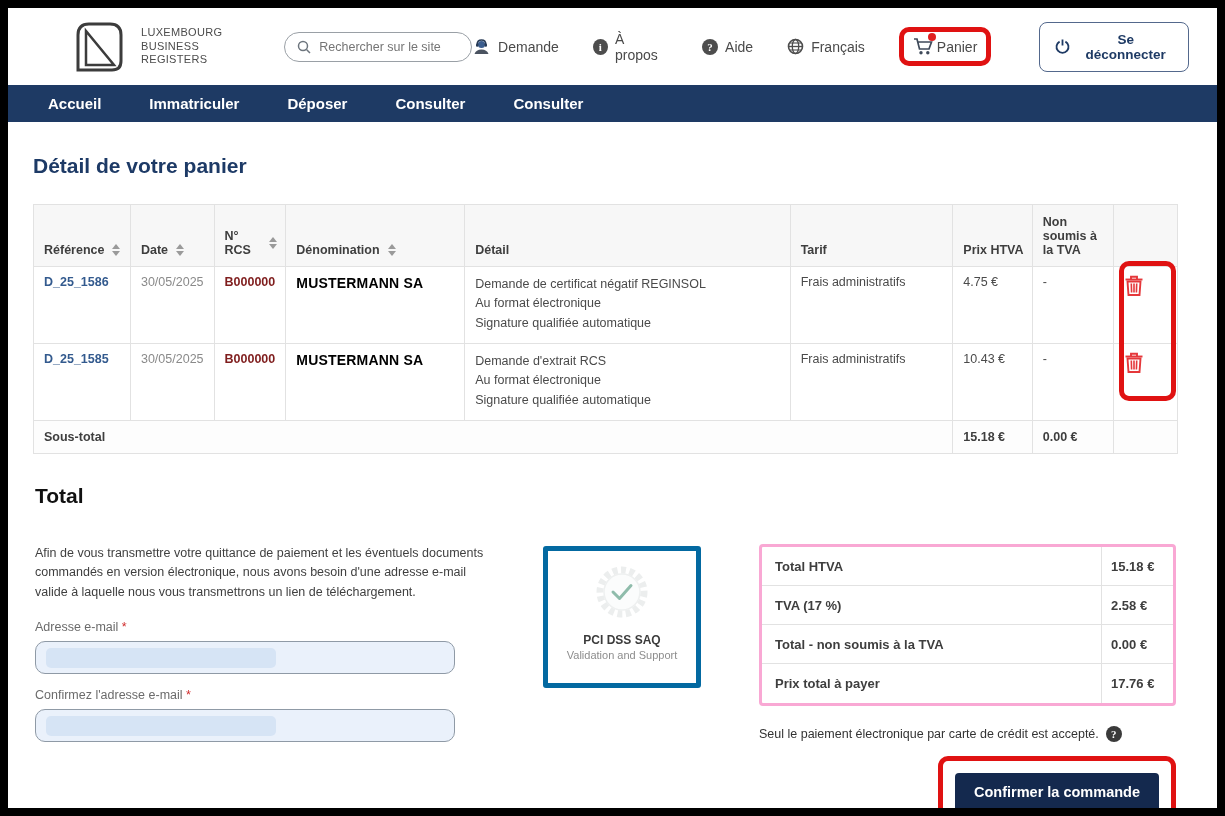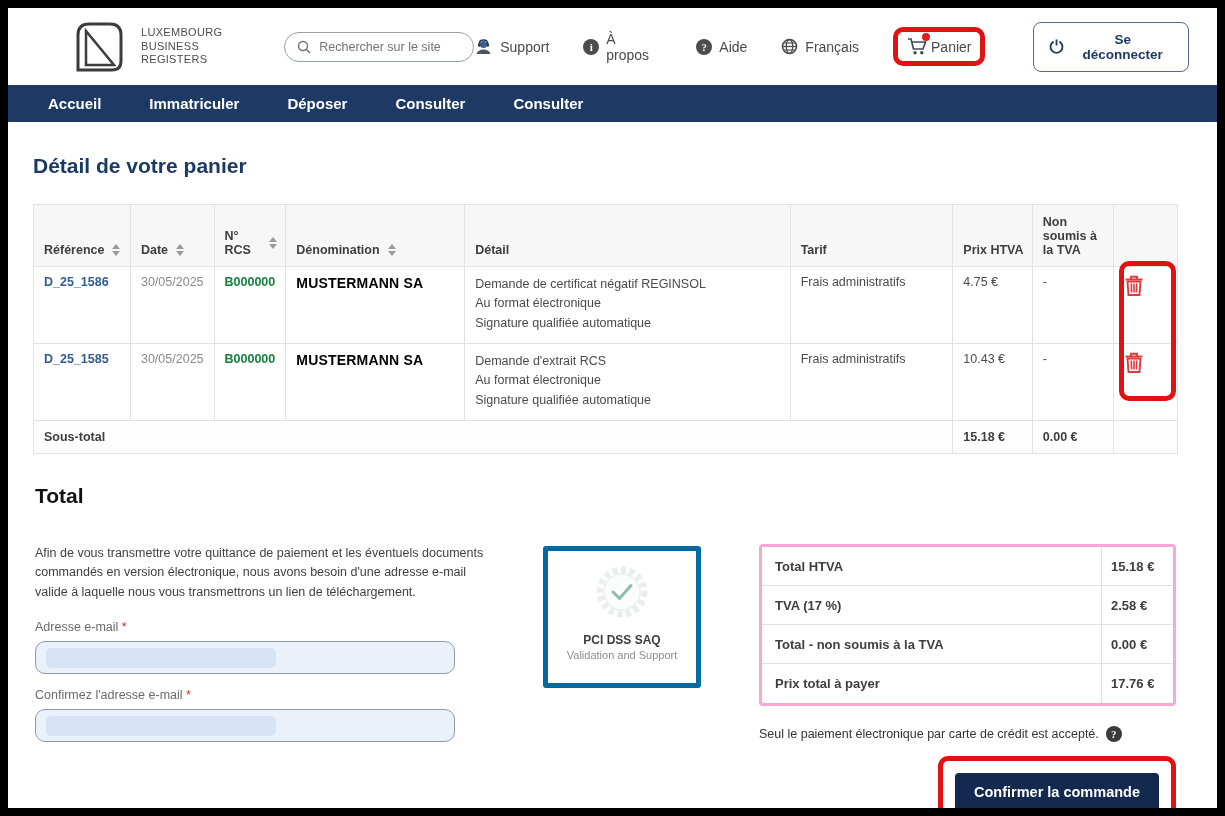--- a/index.html
+++ b/index.html
@@ -34,21 +34,21 @@
   table.cart { border-collapse:collapse; width:1145px; font-size:12.5px; color:#4a4a4a; }
   table.cart th, table.cart td { border:1px solid #e2e2e2; text-align:left; vertical-align:top; padding:8px 10px; }
   table.cart thead th { background:#f7f7f7; font-weight:bold; color:#3e3e3e; vertical-align:bottom; padding:10px 8px 9px 10px; }
   .th-inner { display:flex; align-items:center; gap:8px; }
   .sort { display:inline-flex; flex-direction:column; gap:2px; cursor:pointer; }
   .sort i { display:block; width:0; height:0; border-left:4px solid transparent; border-right:4px solid transparent; }
   .sort .up { border-bottom:5px solid #9a9a9a; }
   .sort .down { border-top:5px solid #9a9a9a; }
   td.ref { color:#335a8e; font-weight:bold; padding-top:16px; text-align:center; cursor:pointer; }
   td.date { color:#8a8a8a; padding-top:12px; }
-  td.rcs { color:#15803d; font-weight:bold; padding-top:12px; }
+  td.rcs { color:#7f1d1d; font-weight:bold; padding-top:12px; }
   td.denom { color:#000; font-weight:bold; font-size:14px; padding-top:12px; letter-spacing:.2px; }
   td.detail div { line-height:1.55; }
   tr.item-row td { height:77px; }
   tr.subtotal-row td { background:#fdfdfd; font-weight:bold; color:#3e3e3e; padding:9px 10px; }
   td.trash-cell { text-align:center; vertical-align:middle; }
   .trash-btn { background:none; border:none; cursor:pointer; }
   .trash-annotation { position:absolute; top:57px; right:2px; width:57px; height:140px; pointer-events:none; }
 
   
   .total-title { font-size:21px; font-weight:bold; color:#1a1a1a; margin:30px 0 0 2px; color:#111; }
@@ -111,21 +111,21 @@
       <div class="hlink">
         <span>
           <svg width="19" height="18" viewBox="0 0 19 18">
             <circle cx="9.5" cy="6.5" r="3.6" fill="#3c5e8f"></circle>
             <path d="M2.5 16 Q4 11.5 9.5 11.5 Q15 11.5 16.5 16 Z" fill="#4a5360"></path>
             <path d="M5.2 6.5 Q5.2 2 9.5 2 Q13.8 2 13.8 6.5" fill="none" stroke="#273a55" stroke-width="1.6"></path>
             <rect x="12.6" y="5.4" width="2.4" height="3.4" rx="1.1" fill="#273a55"></rect>
             <rect x="4" y="5.4" width="2.4" height="3.4" rx="1.1" fill="#273a55"></rect>
           </svg>
         </span>
-        <span>Support</span>
+        <span>Demande</span>
       </div>
       <div class="hlink">
         <span class="circ-icon">i</span>
         <span>À propos</span>
       </div>
       <div class="hlink">
         <span class="circ-icon">?</span>
         <span>Aide</span>
       </div>
       <div class="hlink">

